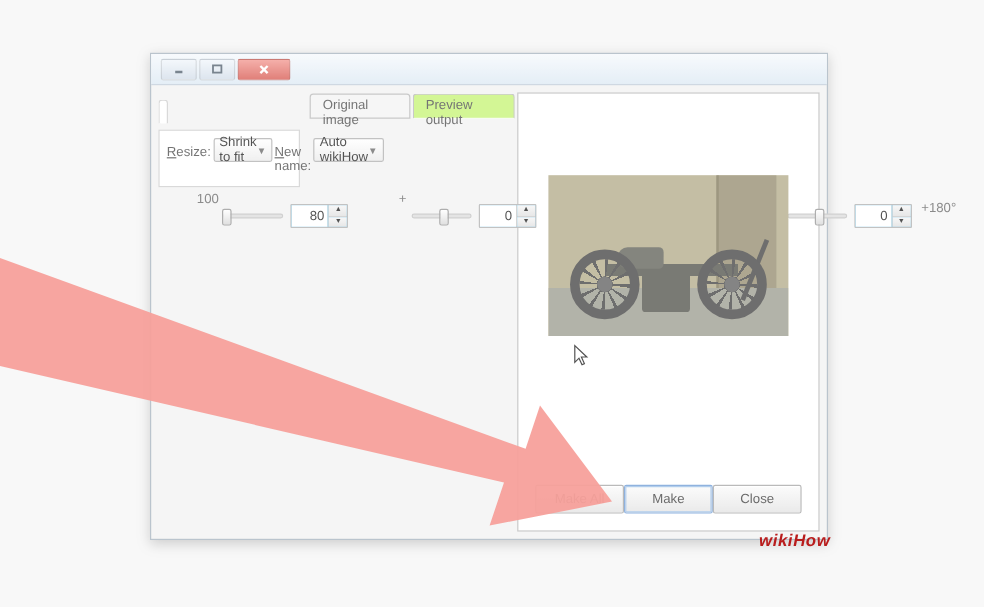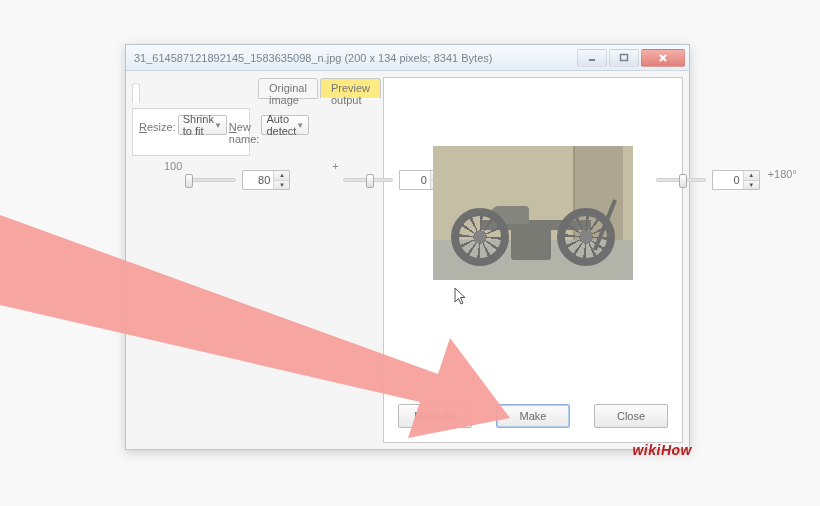--- a/index.html
+++ b/index.html
@@ -58,21 +58,21 @@
   .spin .btns div { flex:1; display:flex; align-items:center; justify-content:center; font-size:6px; background: linear-gradient(#f4f4f4,#dcdcdc); }
   .spin .btns div:first-child { border-bottom: 1px solid #c2c2c2; }
   .sidetext { color: #555; margin-left: 10px; }
   .tabs-area { flex: 1; display: flex; flex-direction: row; }
   .tabs { display: flex; height: 21px; padding-left: 2px; }
   .tab {
     padding: 3px 10px 0 10px; border: 1px solid #b0b0b0;
     background: #f2f2f2; color: #333; border-top-left-radius: 3px; border-top-right-radius: 3px;
     margin-right: 2px; position: relative; top: 1px;
   }
-  .tab.active { background: #fde047; border-bottom: 1px solid #fff; z-index: 2; }
+  .tab.active { background: #bef264; border-bottom: 1px solid #fff; z-index: 2; }
   .tab-body {
     flex: 1; background: #fff; border: 1px solid #b0b0b0;
     display: flex; flex-direction: column; justify-content: space-between;
     align-items: center; padding: 14px;
   }
   .preview-wrap { display:flex; flex-direction:column; align-items:flex-start; margin-top: 54px; }
   .preview-img {
     width: 200px; height: 134px;
     background: #a9a079;
     display: flex; align-items: flex-end; justify-content: center;
@@ -80,38 +80,37 @@
   }
   .ground { position:absolute; bottom:0; left:0; right:0; height: 40px; background: #8e8f80; }
   .door { position:absolute; right:10px; top:0; width:50px; height:94px; background:#867d5c; border-left:2px solid #6f6645; }
   .wheel { width: 58px; height: 58px; border: 8px solid #2a2a2a; border-radius: 50%; background: radial-gradient(#4a4a4a 20%, #2a2a2a 22%, transparent 23%), repeating-conic-gradient(#2a2a2a 0 8deg, transparent 8deg 30deg); position: relative; z-index: 2; }
   .bike { position:absolute; bottom:14px; left:18px; display:flex; gap:48px; align-items:flex-end; }
   .body-bar { position:absolute; width:110px; height:10px; background:#3a3b33; left:48px; bottom:50px; z-index:2; }
   .engine { position:absolute; width:40px; height:34px; background:#3a3b33; left:78px; bottom:20px; z-index:1; border-radius:3px; }
   .tank { position:absolute; width:38px; height:18px; background:#4b4c42; left:58px; bottom:56px; z-index:2; border-radius:8px 4px 4px 8px; }
   .fork { position:absolute; width:4px; height:54px; background:#2a2a2a; right:26px; bottom:28px; z-index:2; transform:rotate(22deg); }
   .cursor { margin-top: 6px; margin-left: 20px; }
-  .bottom-btns { align-self: flex-end; display: flex; gap: 24px; }
+  .bottom-btns { align-self: flex-end; display: flex; gap: 0; }
   .pbtn {
     width: 74px; height: 24px; background: linear-gradient(#fafafa,#e0e0e0);
     border: 1px solid #9a9a9a; border-radius: 2px;
     display: flex; align-items: center; justify-content: center; color: #222;
     box-shadow: inset 0 1px 0 #fff;
   }
   .pbtn.primary { border-color: #5a8ecf; box-shadow: inset 0 0 0 1px #8db6e4, inset 0 1px 0 #fff; }
   .arrow-overlay { position: absolute; left: 0; top: 0; z-index: 40; pointer-events: none; }
   .watermark { position: absolute; right: 128px; bottom: 48px; color: #b91c1c; font-style: italic; font-weight: bold; font-size: 14px; z-index: 60; letter-spacing: 0.5px; }
 </style>
 </head>
 <body>
 
 <div class="window">
 
   <div class="titlebar">
-    <span class="titlebar-text">31_614587121892145_1583635098_n.jpg  (200 x 134 pixels;  8341 Bytes)</span>
     <div class="win-btns">
       <div class="win-btn btn-min">
         <svg width="10" height="10">
             <line x1="2" y1="7" x2="8" y2="7" stroke="#3a4a5a" stroke-width="2"></line>
           </svg>
       </div>
       <div class="win-btn btn-max">
         <svg width="10" height="10">
             <rect x="1.5" y="1.5" width="7" height="6" fill="none" stroke="#3a4a5a" stroke-width="1.5"></rect>
           </svg>
@@ -134,21 +133,21 @@
 
       <div style="border:1px solid #c7c7c7; background:#fff; padding:6px 6px 10px 6px; display:flex; gap:2px;">
         <span class="field-label"><span class="u">R</span>esize:</span>
         <div class="combo">
           <span>Shrink to fit</span>
           <span class="arrow">▼</span>
         </div>
 
         <span class="field-label"><span class="u">N</span>ew name:</span>
         <div class="combo">
-          <span>Auto detect</span>
+          <span>Auto wikiHow</span>
           <span class="arrow">▼</span>
         </div>
       </div>
 
       <div style="display:flex; flex-direction:row; gap:4px; padding-left:4px;">
         <span class="sidetext" style="margin-left:28px;">100</span>
 
         <div class="numgroup">
           <div class="slider-stub">
               <div class="thumb"></div>

